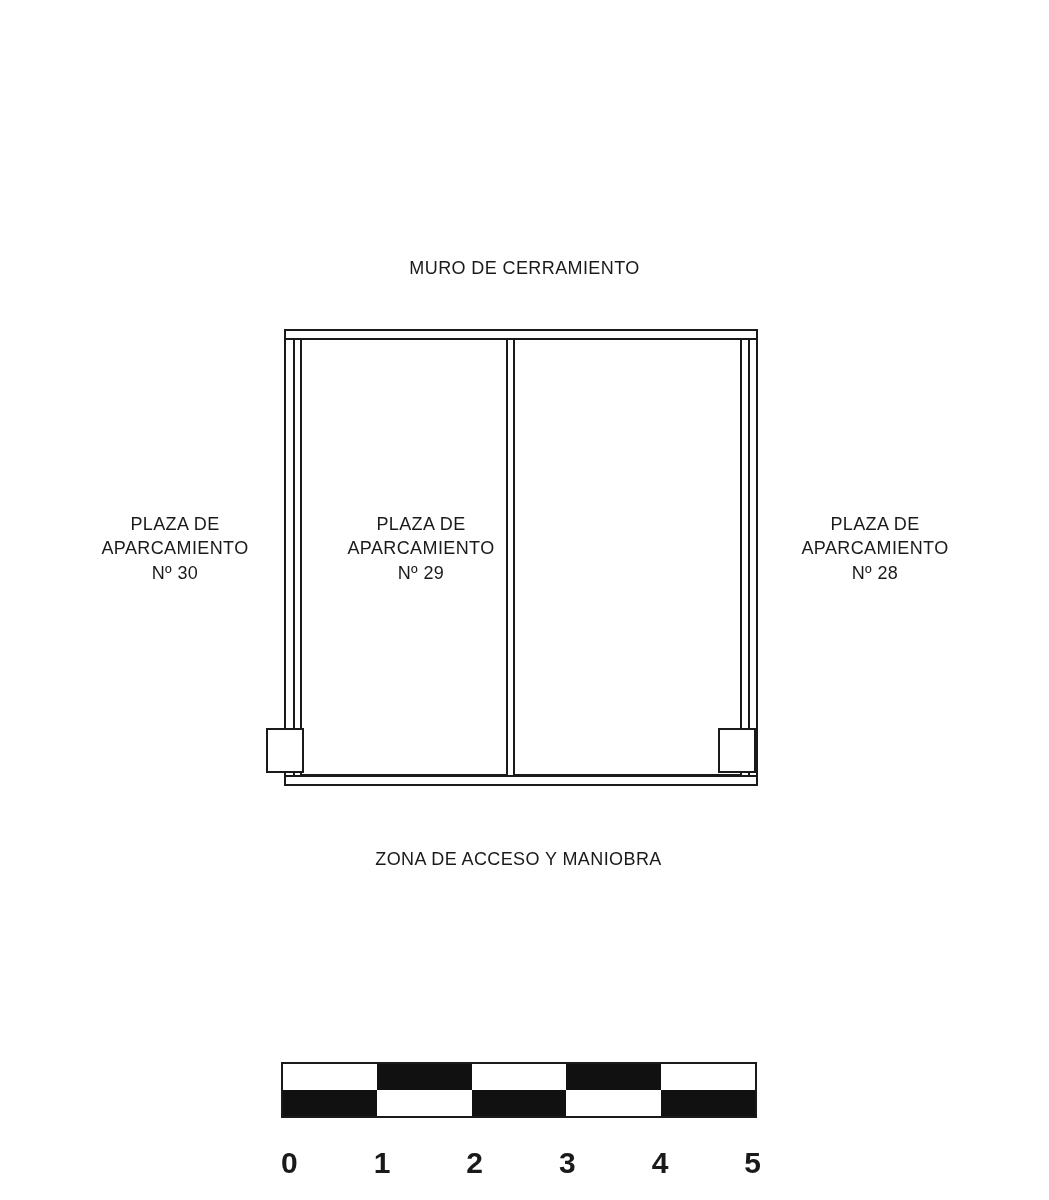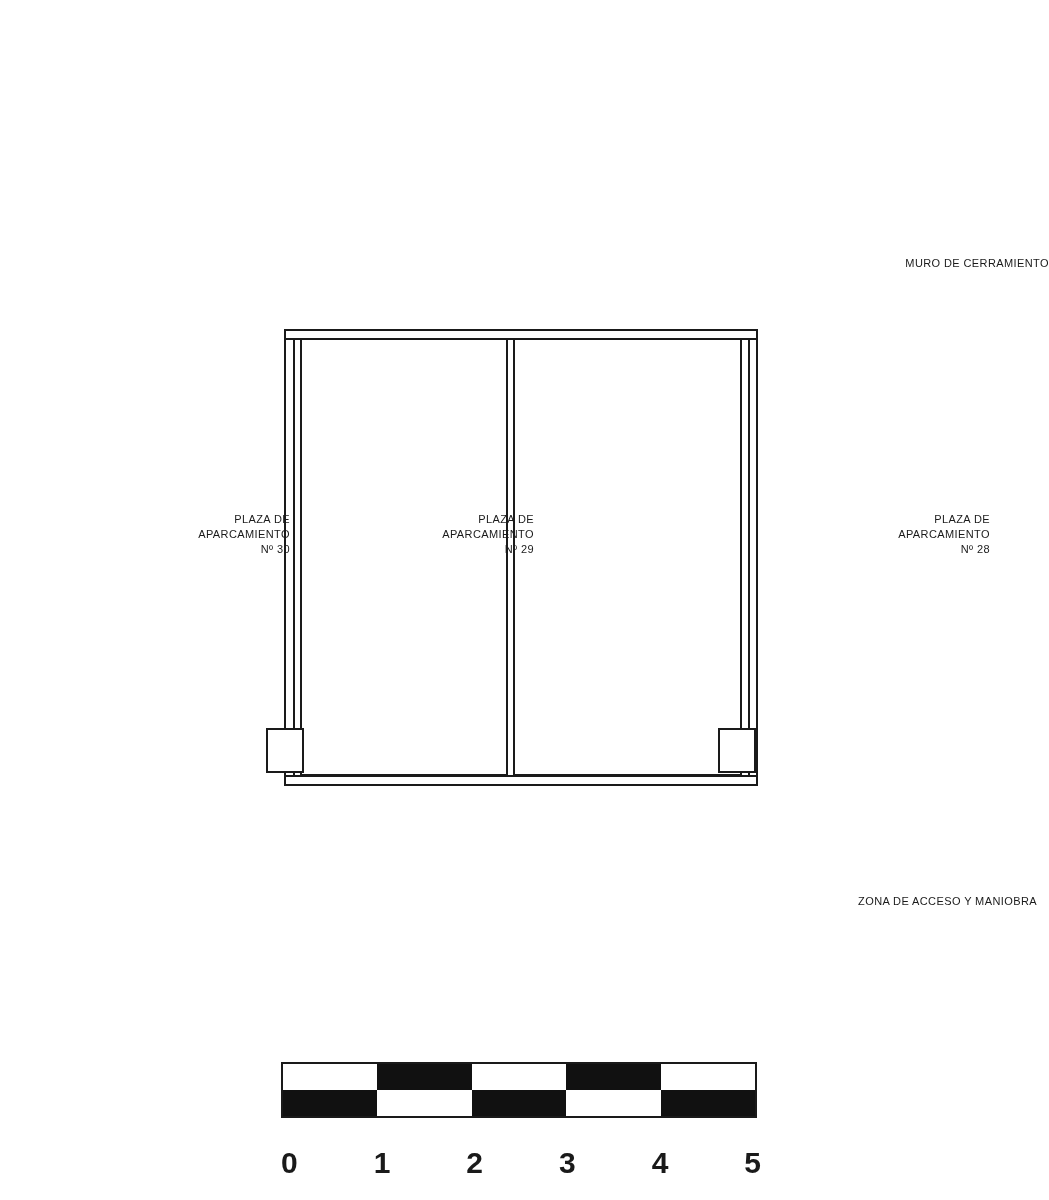--- a/index.html
+++ b/index.html
@@ -17,39 +17,38 @@
   }
 
   .plan {
     position: absolute;
     inset: 0;
   }
 
   
   .label {
     position: absolute;
-    text-align: right;
-    font-size: 11px;
+    text-align: center;
+    font-size: 18px;
     line-height: 1.35;
     letter-spacing: 0.4px;
     color: #1a1a1a;
     white-space: pre-line;
   }
 
   #label-muro {
     left: 0;
     right: 0;
     top: 256px;
   }
 
   #label-zona {
     left: 0;
     right: 12px;
     top: 847px;
-    margin-top: 47px;
   }
 
   #label-plaza-30 {
     left: 60px;
     top: 512px;
     width: 230px;
   }
 
   #label-plaza-29 {
     left: 308px;

